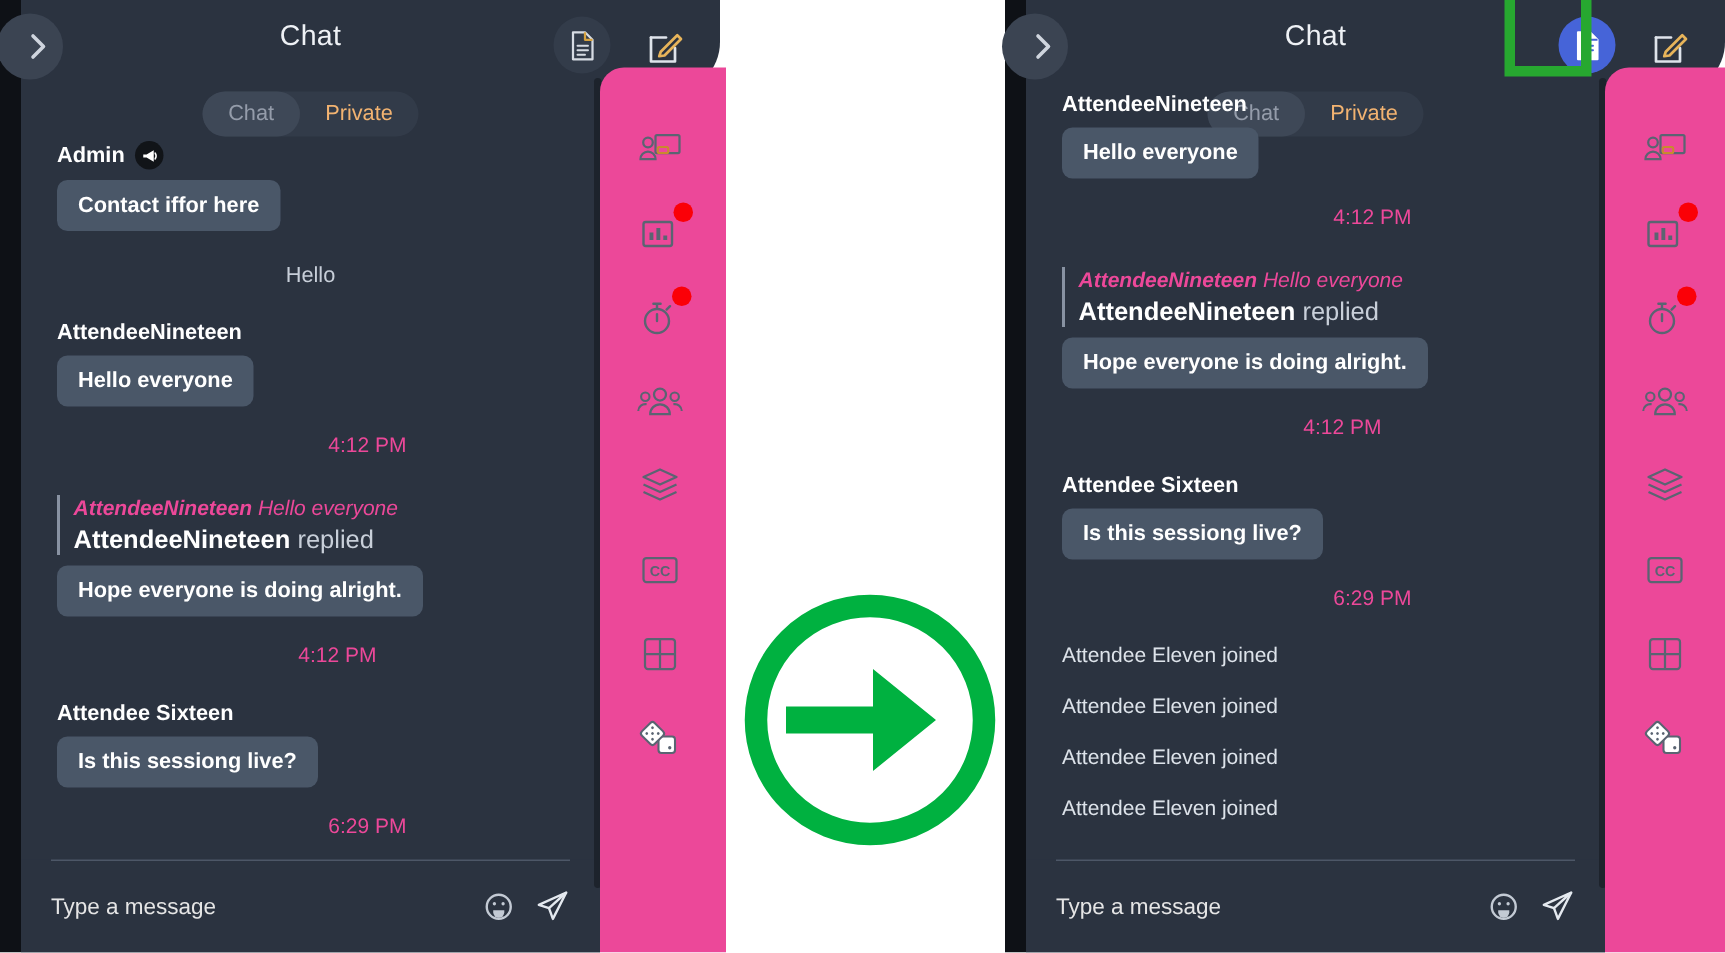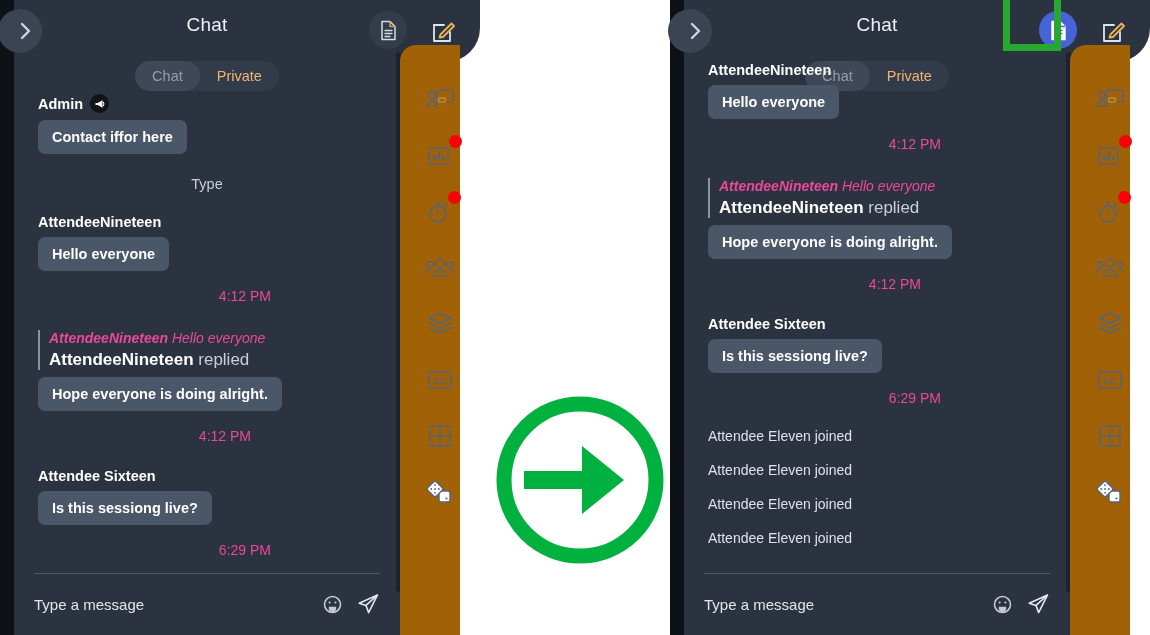--- a/index.html
+++ b/index.html
@@ -123,22 +123,22 @@
     position:absolute;left:20px;top:14px;width:346px;height:34px;
     display:flex;align-items:center;
   }
   .cph{color:#e5e5e5;font-size:15px;flex:1;}
   .cicon{margin-left:14px;display:flex;align-items:center;}
 
   .scrollbar{position:absolute;left:382px;top:52px;width:5px;height:540px;background:#1d232c;border-radius:3px;}
 
   
   .rail{
-    position:absolute;left:400px;top:45px;width:60px;height:590px;
-    background:#a16207;border-top-left-radius:16px;
+    position:absolute;left:400px;top:45px;width:84px;height:590px;
+    background:#ec4899;border-top-left-radius:16px;
   }
   .railicon{
     position:absolute;left:0;width:80px;height:44px;
     display:flex;align-items:center;justify-content:center;
   }
   .dot{
     position:absolute;width:13px;height:13px;border-radius:50%;background:#fb0007;
   }
 
   
@@ -199,21 +199,21 @@
             <span class="megaphone">
               <svg width="12" height="12" viewBox="0 0 12 12">
                 <path d="M1.5 5 h2.2 L8.5 2.2 v7.6 L3.7 7 H1.5 z" fill="#ffffff"></path>
                 <path d="M9.4 4 q1.4 2 0 4" stroke="#ffffff" stroke-width="1" fill="none" stroke-linecap="round"></path>
               </svg>
             </span>
           </div>
           <div class="bubble">Contact iffor here</div>
         </div>
 
-        <div class="daysep">Type</div>
+        <div class="daysep">Hello</div>
 
         <div class="msg" style="margin-top:22px;">
           <div class="sender">
             <span>AttendeeNineteen</span>
           </div>
           <div class="bubble">Hello everyone</div>
           <div class="tstamp r">4:12 PM</div>
         </div>
 
         <div class="msg" style="margin-top:26px;">

